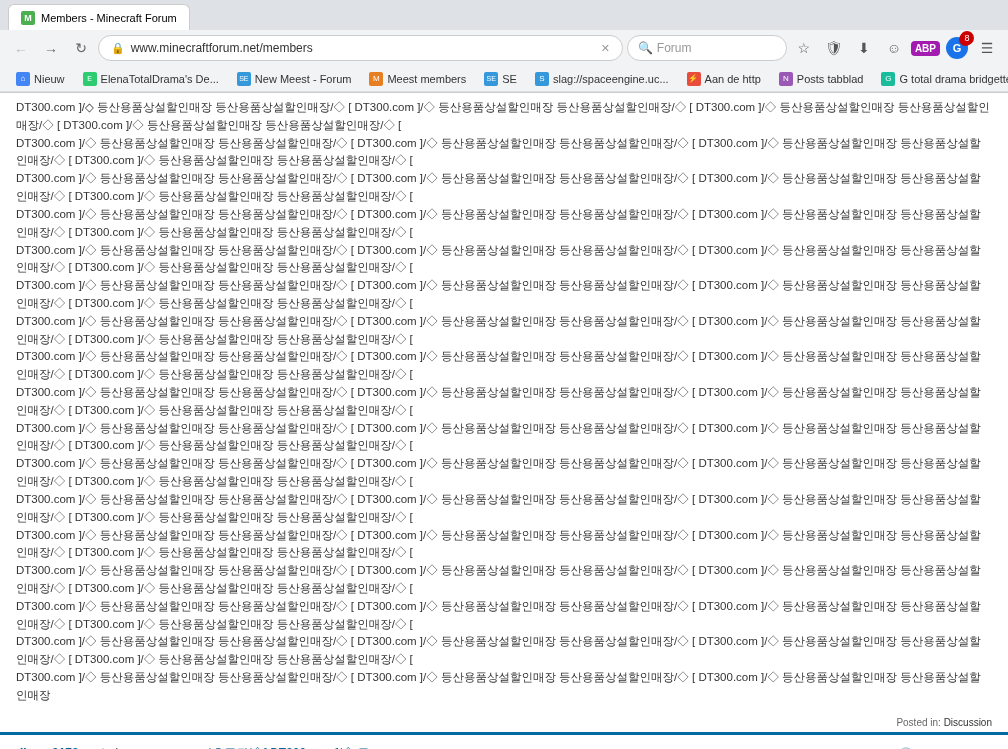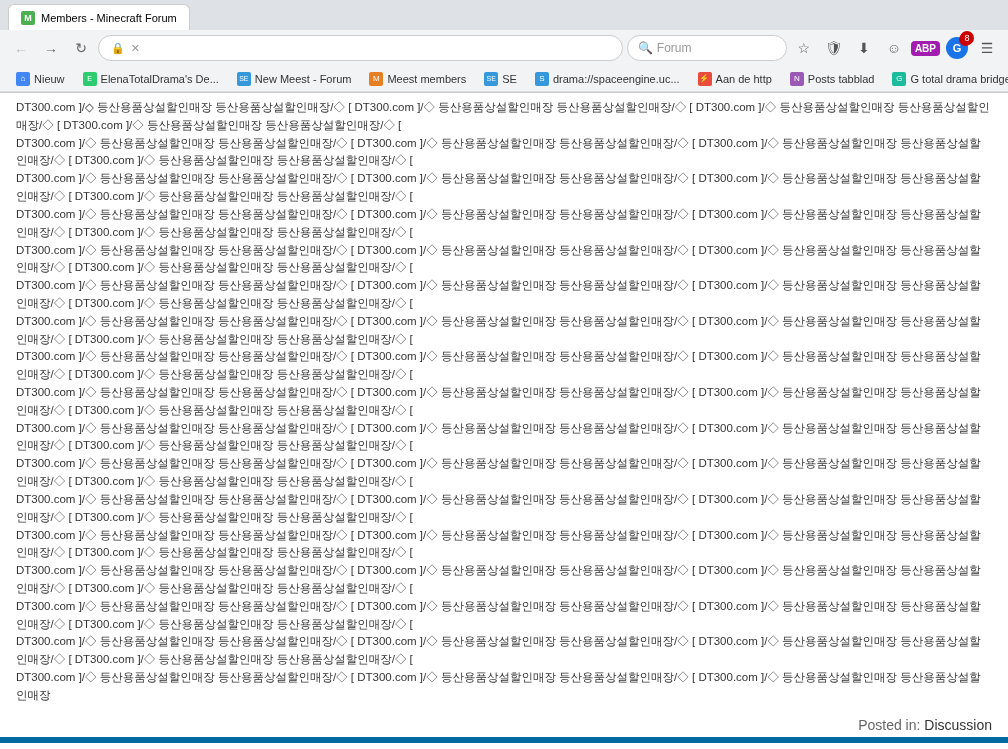--- a/index.html
+++ b/index.html
@@ -183,21 +183,21 @@
 
     
     .page-content {
       height: calc(749px - 92px);
       overflow-y: auto;
       background: #fff;
     }
 
     
     .post-container {
-      border-bottom: 6px solid #0369a1;
+      border-bottom: 3px solid #0369a1;
       padding: 10px 16px 10px 16px;
       background: #fff;
     }
 
     .post-header {
       display: flex;
       justify-content: space-between;
       align-items: center;
       margin-bottom: 8px;
     }
@@ -220,21 +220,21 @@
 
     .post-text {
       flex: 1;
       font-size: 12px;
       color: #333;
       line-height: 1.5;
     }
 
     .post-footer {
       text-align: right;
-      font-size: 14px;
+      font-size: 10px;
       color: #666;
       margin-top: 6px;
       padding-top: 6px;
     }
     .post-footer a {
       color: #333;
       text-decoration: none;
     }
 
     .spam-text {
@@ -256,20 +256,21 @@
     </div>
   </div>
 
   <div class="nav-bar">
     <div class="nav-btn disabled">←</div>
     <div class="nav-btn">→</div>
     <div class="nav-btn">↻</div>
 
     <div class="url-bar">
       <span class="url-lock">🔒</span>
+      <span class="url-text">www.minecraftforum.net/members</span>
       <span style="color:#999;font-size:11px;">✕</span>
     </div>
 
     <div class="search-bar">
       <span style="margin-right:4px;">🔍</span>
       <span style="color:#999;">Forum</span>
     </div>
 
     <div class="browser-actions">
       <div class="action-btn">☆</div>
@@ -301,21 +302,21 @@
     <div class="bookmark-item">
       <div class="bookmark-favicon meest" style="font-size:8px;">M</div>
       <span>Meest members</span>
     </div>
     <div class="bookmark-item">
       <div class="bookmark-favicon se" style="font-size:7px;">SE</div>
       <span>SE</span>
     </div>
     <div class="bookmark-item">
       <div class="bookmark-favicon space" style="font-size:8px;">S</div>
-      <span>drama://spaceengine.uc...</span>
+      <span>slag://spaceengine.uc...</span>
     </div>
     <div class="bookmark-item">
       <div class="bookmark-favicon aan" style="font-size:8px;">⚡</div>
       <span>Aan de http</span>
     </div>
     <div class="bookmark-item">
       <div class="bookmark-favicon nieuw" style="font-size:8px;">N</div>
       <span>Posts tabblad</span>
     </div>
     <div class="bookmark-item">

